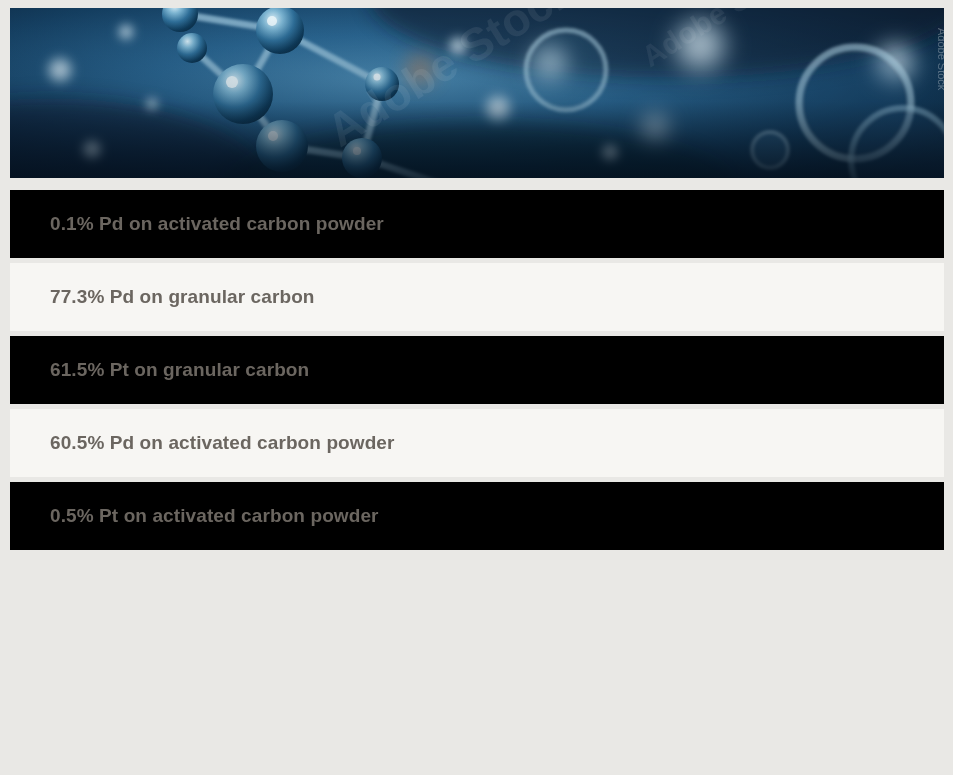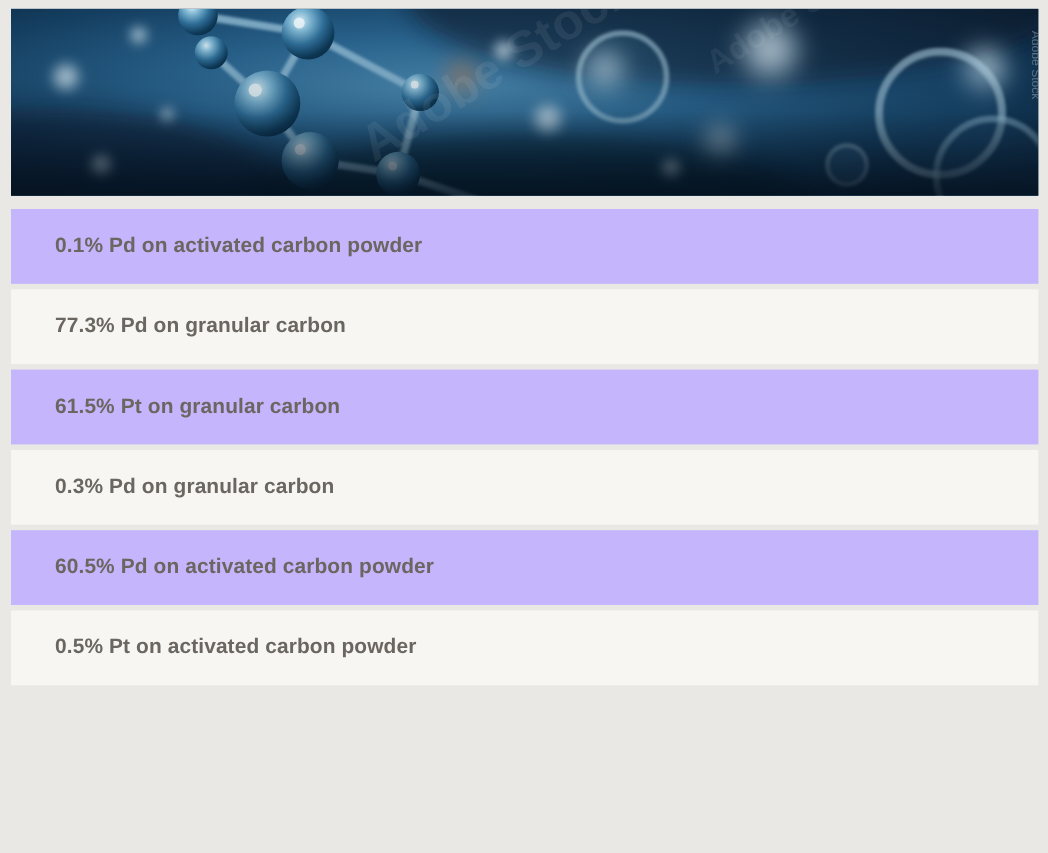--- a/index.html
+++ b/index.html
@@ -31,21 +31,21 @@
     white-space: nowrap;
     text-shadow: 0 1px 8px rgba(2, 18, 36, 0.6);
   }
   .list { margin: 12px 9px 0 10px; }
   .row {
     height: 68px;
     margin-bottom: 5px;
     display: flex;
     align-items: center;
     padding-left: 40px;
-    background: #c4b5fd;
+    background: #000000;
     cursor: pointer;
   }
   .row:nth-child(even) { background: #f7f6f3; }
   .row:last-child { margin-bottom: 0; }
   .row-label {
     font-size: 19px;
     font-weight: 700;
     color: #6b6660;
     letter-spacing: 0.1px;
   }
@@ -154,21 +154,18 @@
   <div class="row">
     <span class="row-label">0.1% Pd on activated carbon powder</span>
   </div>
   <div class="row">
     <span class="row-label">77.3% Pd on granular carbon</span>
   </div>
   <div class="row">
     <span class="row-label">61.5% Pt on granular carbon</span>
   </div>
   <div class="row">
-    <span class="row-label">0.3% Pd on granular carbon</span>
-  </div>
-  <div class="row">
     <span class="row-label">60.5% Pd on activated carbon powder</span>
   </div>
   <div class="row">
     <span class="row-label">0.5% Pt on activated carbon powder</span>
   </div>
 </div>
 
 </body></html>

